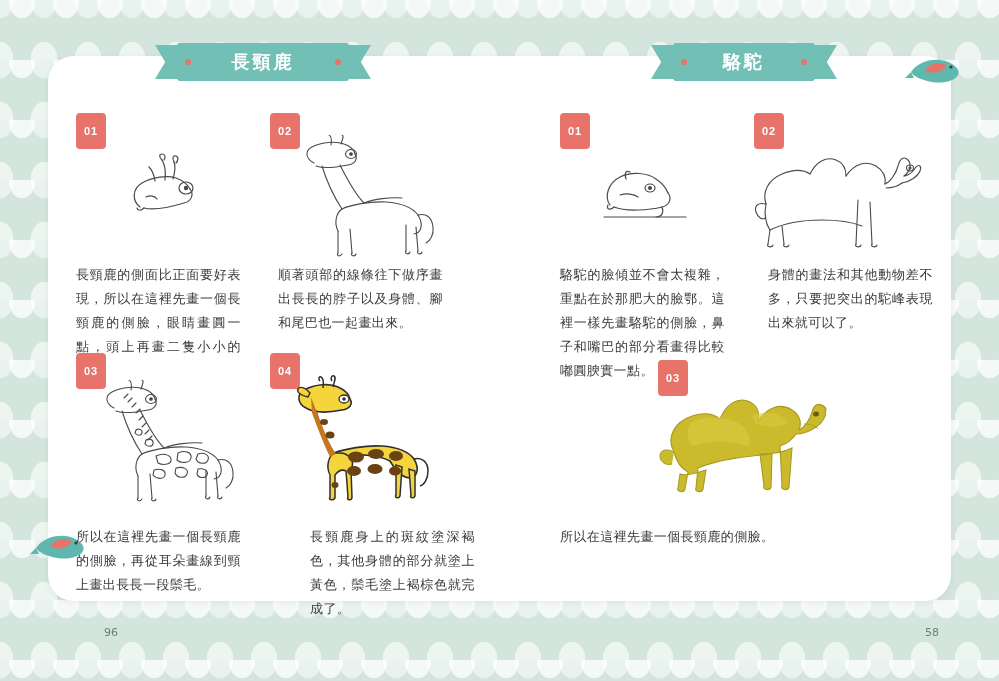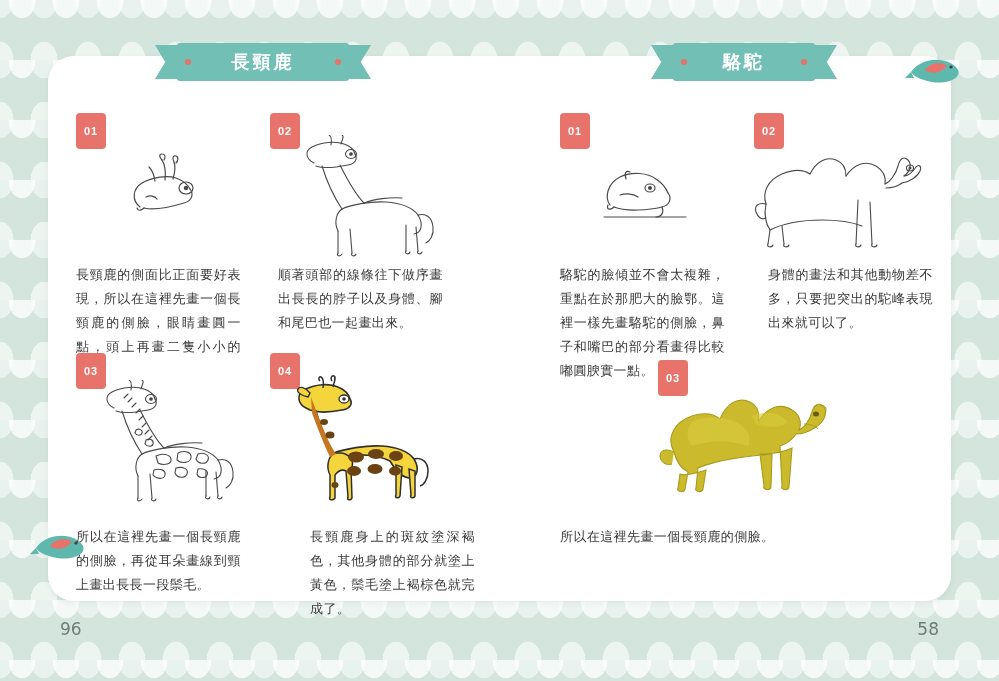--- a/index.html
+++ b/index.html
@@ -133,23 +133,24 @@
     color: #3a3a3a;
     letter-spacing: 0.4px;
     text-align: justify;
   }
   .figure {
     position: absolute;
   }
   .page-num {
     position: absolute;
     bottom: 42px;
-    font-size: 17px;
+    font-size: 11px;
     color: #6f7d78;
     font-family: "DejaVu Sans", sans-serif;
+    margin-left: 44px;
   }
   #page-num-left { left: 60px; }
   #page-num-right { right: 60px; }
   .bird {
     position: absolute;
   }
 </style>
 </head>
 <body>
 

